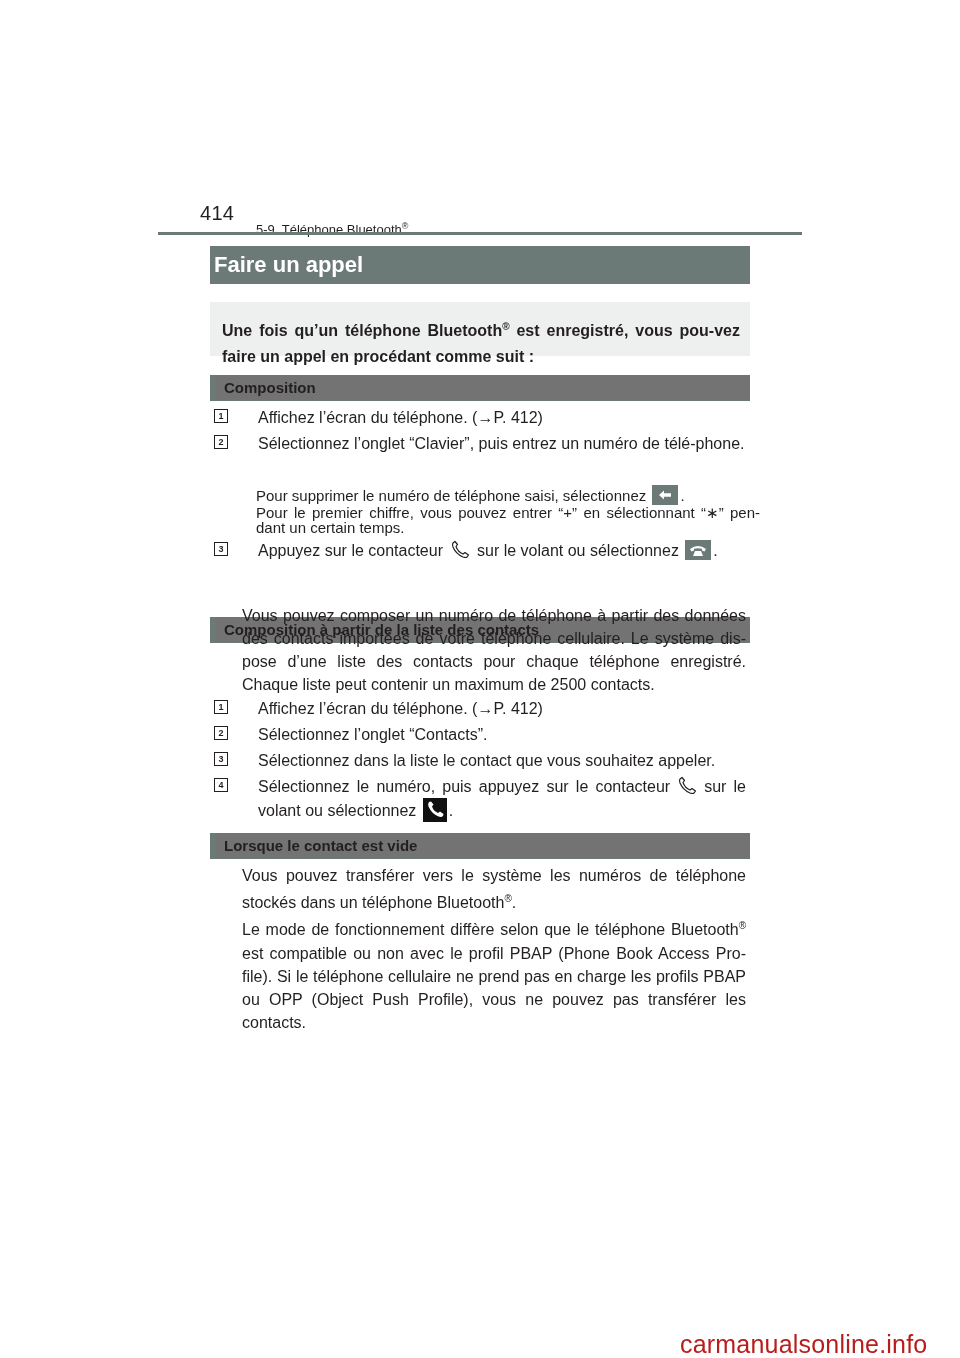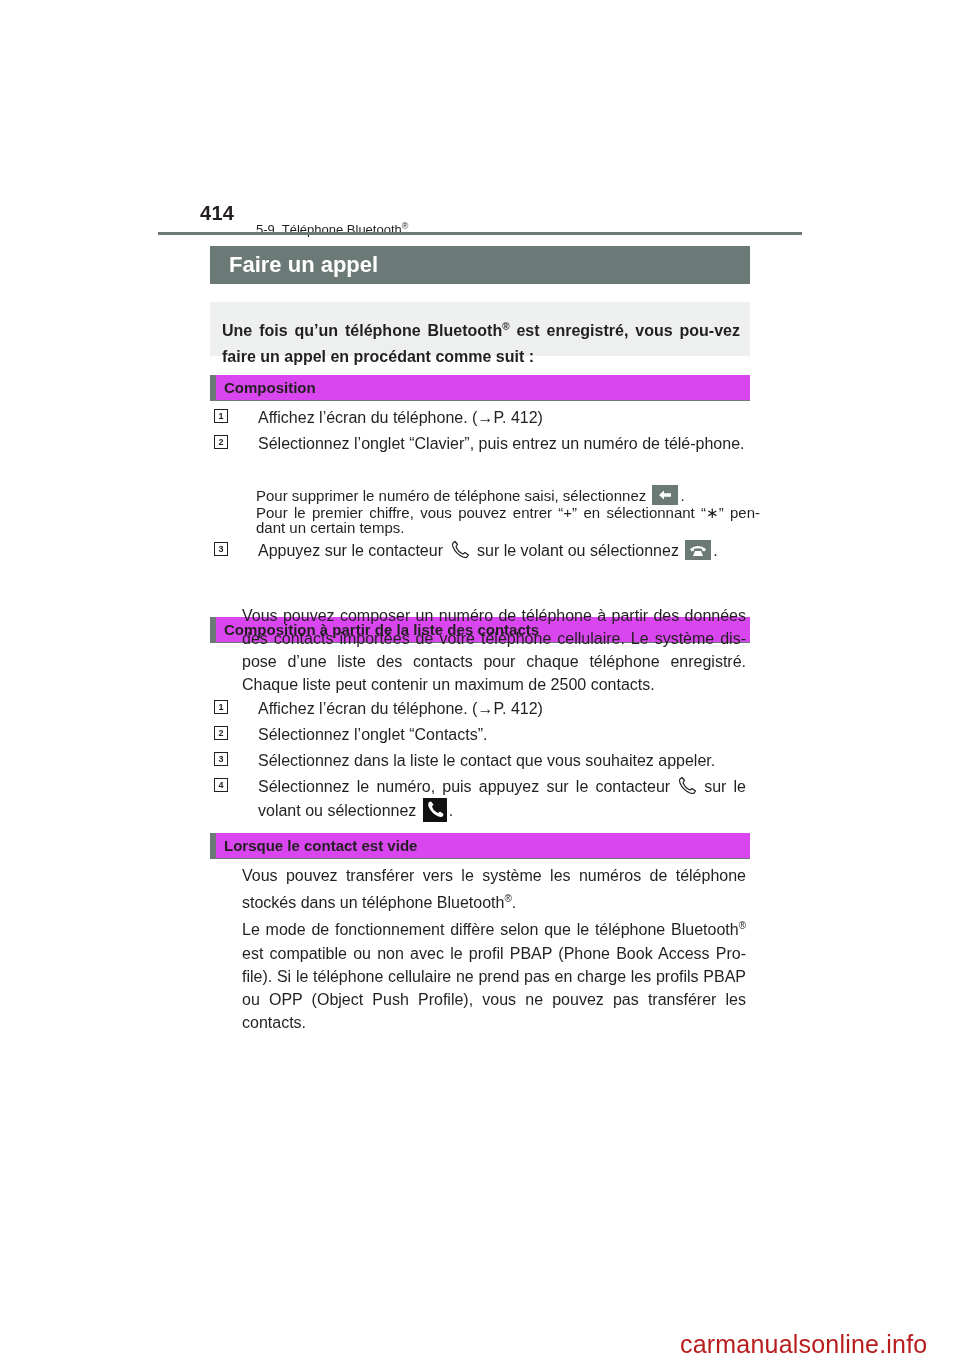--- a/index.html
+++ b/index.html
@@ -1,40 +1,40 @@
 <!DOCTYPE html>
 <html><head>
 <meta charset="utf-8">
 <style>
   html, body { margin: 0; padding: 0; background: #ffffff; }
   body {
     width: 960px; height: 1358px; position: relative; overflow: hidden;
     font-family: "Liberation Sans", sans-serif; color: #231f20;
   }
   .page-header { position: absolute; left: 158px; top: 202px; width: 644px; height: 34px; }
-  .page-number { position: absolute; left: 42px; top: 0; font-size: 20px; font-weight: bold; letter-spacing: 0.3px; }
+  .page-number { position: absolute; left: 42px; top: 0; font-size: 20px; font-weight: normal; letter-spacing: 0.3px; }
   .chapter-title { position: absolute; left: 98px; top: 7px; font-size: 13px; margin-top: 12px; }
   .chapter-title sup { font-size: 9px; }
   .header-rule { position: absolute; left: 0; top: 30px; width: 644px; height: 3px; background: #6c7a77; }
 
   .title-bar {
     position: absolute; left: 210px; top: 246px; width: 540px; height: 38px;
-    background: #6c7a77; color: #ffffff; box-sizing: border-box; padding-left: 19px;
+    background: #6c7a77; color: #ffffff; box-sizing: border-box; padding-left: 4px;
     font-size: 22px; font-weight: bold; line-height: 38px;
   }
   .intro-box {
     position: absolute; left: 210px; top: 302px; width: 540px; height: 54px;
     background: #eeefef; box-sizing: border-box; padding: 12px 10px 0 12px;
     font-size: 16px; font-weight: bold; line-height: 26px; text-align: justify;
   }
   .intro-box sup { font-size: 10px; }
 
   .sec-head {
     position: absolute; left: 210px; width: 540px; height: 26px;
-    background: #d946ef; border-left: 6px solid #6c7a77; border-bottom: 1px solid #6c7a77;
+    background: #737373; border-left: 6px solid #6c7a77; border-bottom: 1px solid #6c7a77;
     box-sizing: border-box; padding-left: 8px;
     font-size: 15px; font-weight: bold; line-height: 26px;
   }
 
   .step { position: absolute; left: 214px; width: 532px; font-size: 16px; line-height: 23px; }
   .badge {
     position: absolute; left: 0; top: 3px; width: 14px; height: 14px;
     border: 1px solid #231f20; box-sizing: border-box;
     font-size: 9px; font-weight: bold; line-height: 12px; text-align: center;
   }

